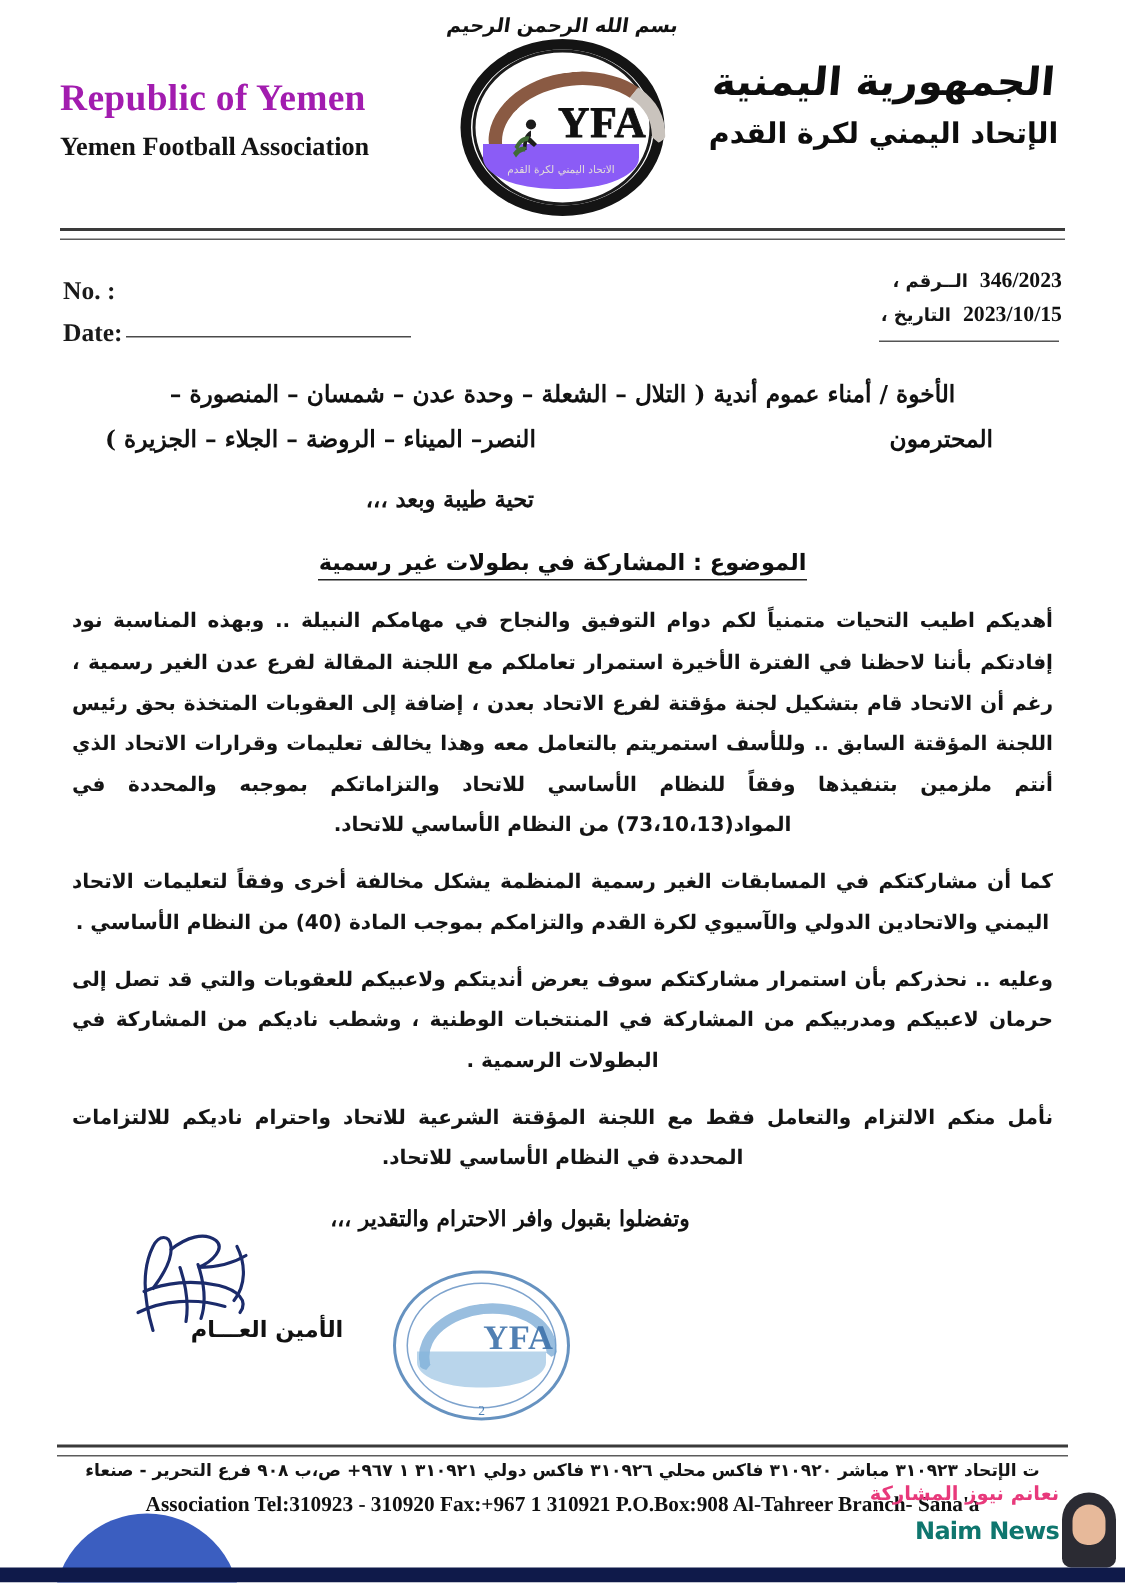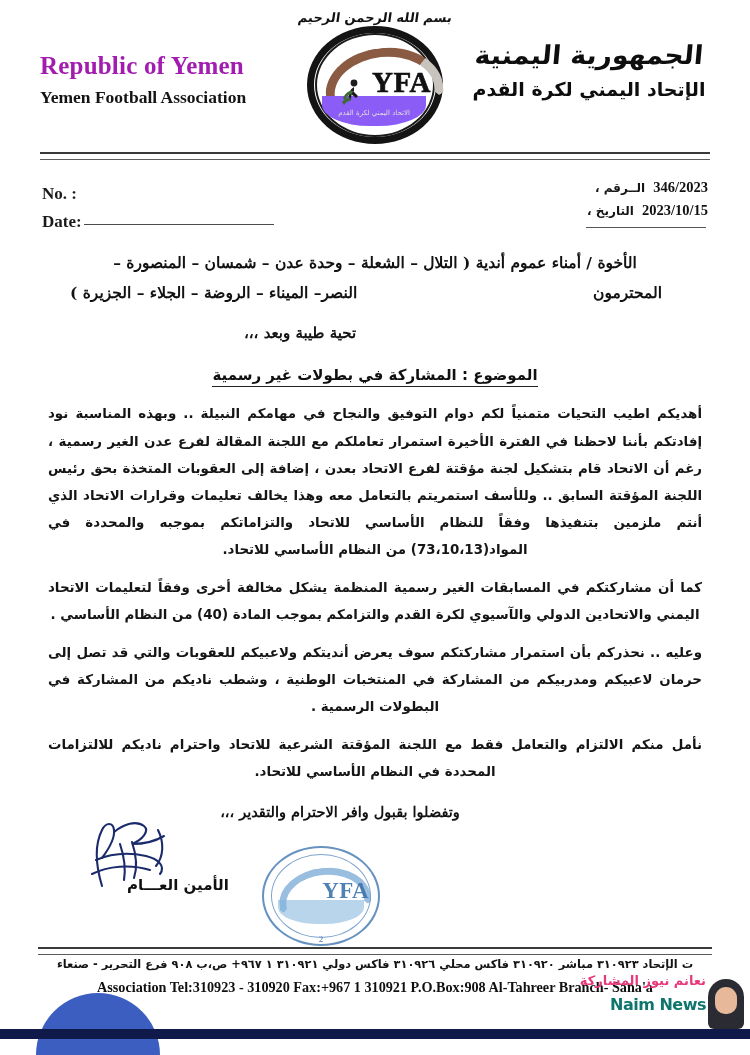--- a/index.html
+++ b/index.html
@@ -197,21 +197,21 @@
     font-family:"Liberation Serif", serif;font-size:23px;font-weight:bold;
     color:#3f73ab;letter-spacing:.4px;opacity:.9;
   }
   .stamp .snum{
     position:absolute;left:0;right:0;bottom:2px;text-align:center;
     font-family:"Liberation Serif", serif;font-size:9px;color:#4b7fb5;
   }
 
   
   .footer{
-    position:absolute;left:0;right:0;bottom:16px;height:96px;
+    position:absolute;left:0;right:0;bottom:0;height:96px;
   }
   .foot-rule{
     position:absolute;left:38px;right:38px;top:4px;height:5px;
     border-top:2.4px solid #3a3a3a;border-bottom:1.4px solid #5c5c5c;
   }
   .foot-ar{
     position:absolute;left:0;right:0;top:14px;text-align:center;
     font-family:"DejaVu Sans", sans-serif;font-size:11.4px;font-weight:bold;
     color:#141414;letter-spacing:-.4px;
   }

